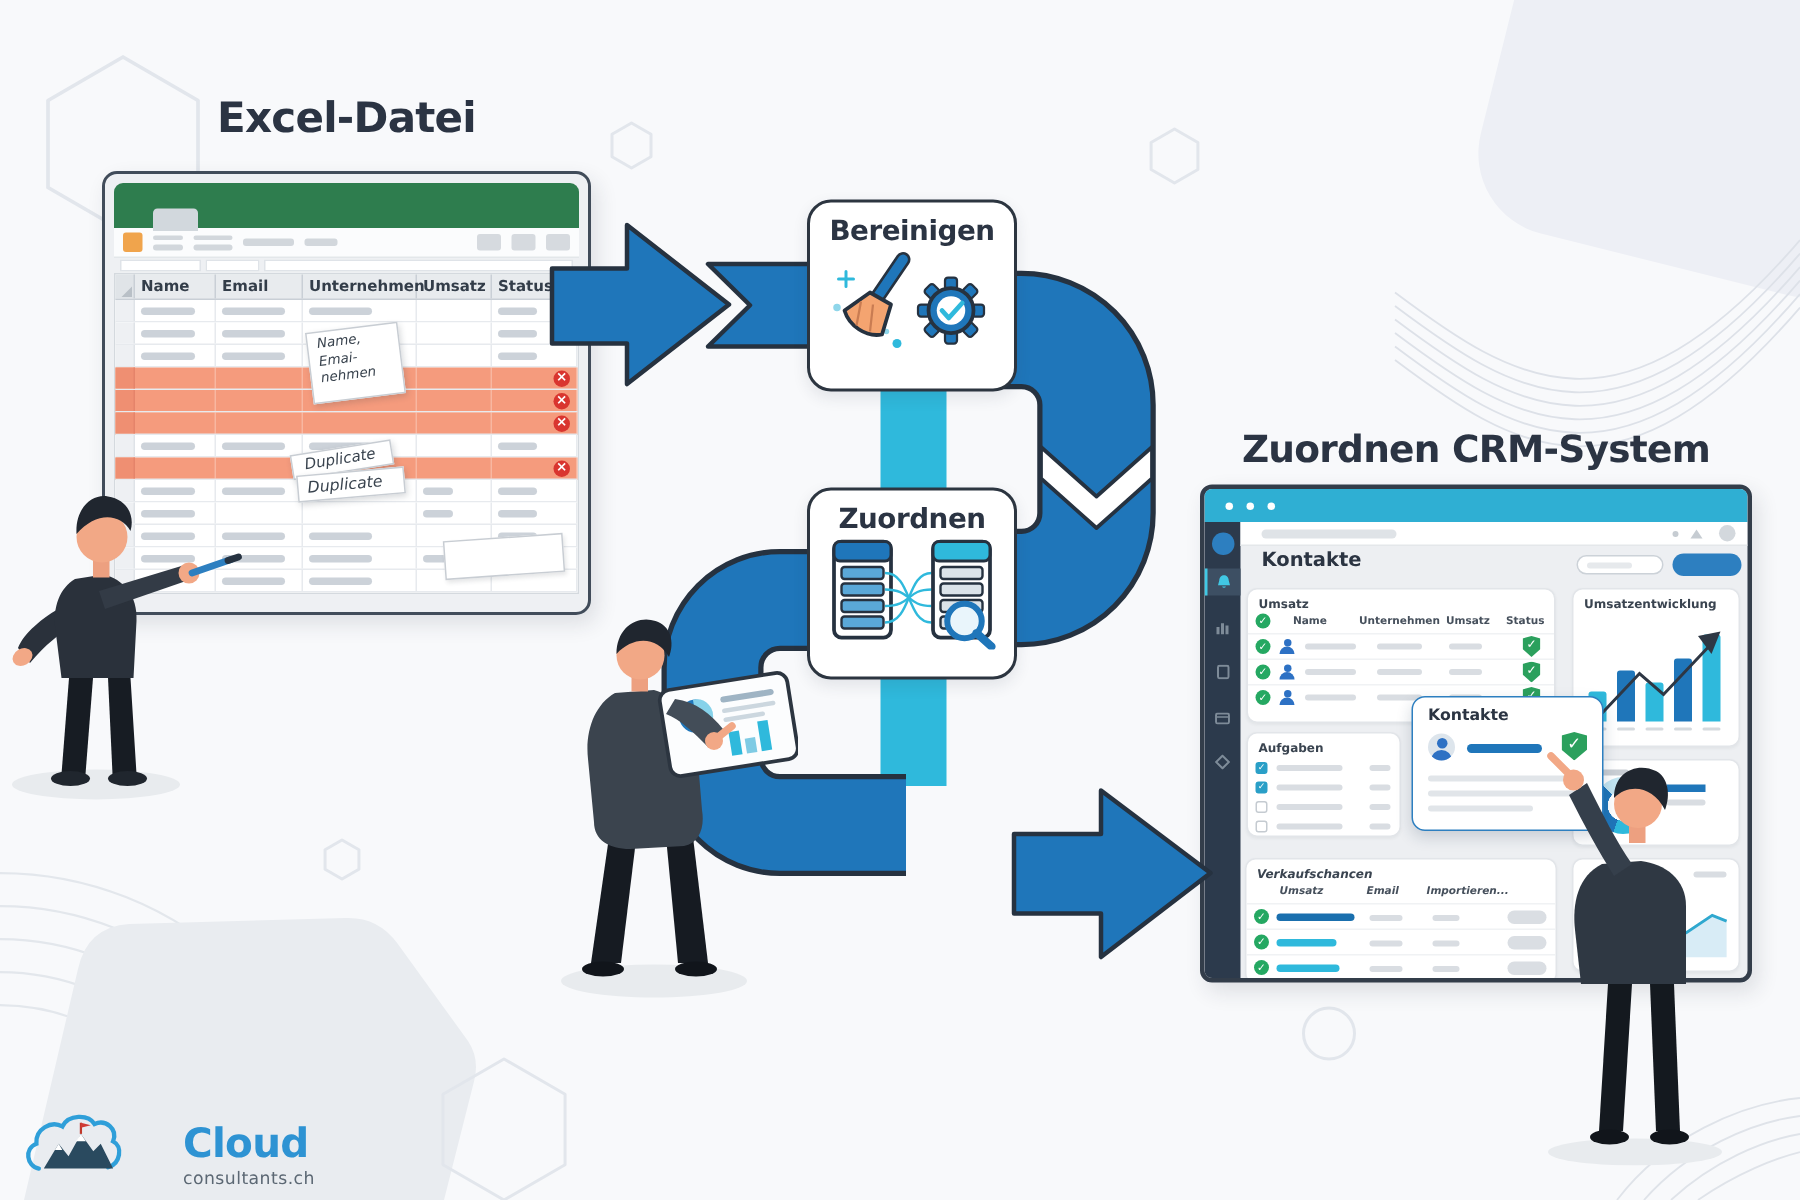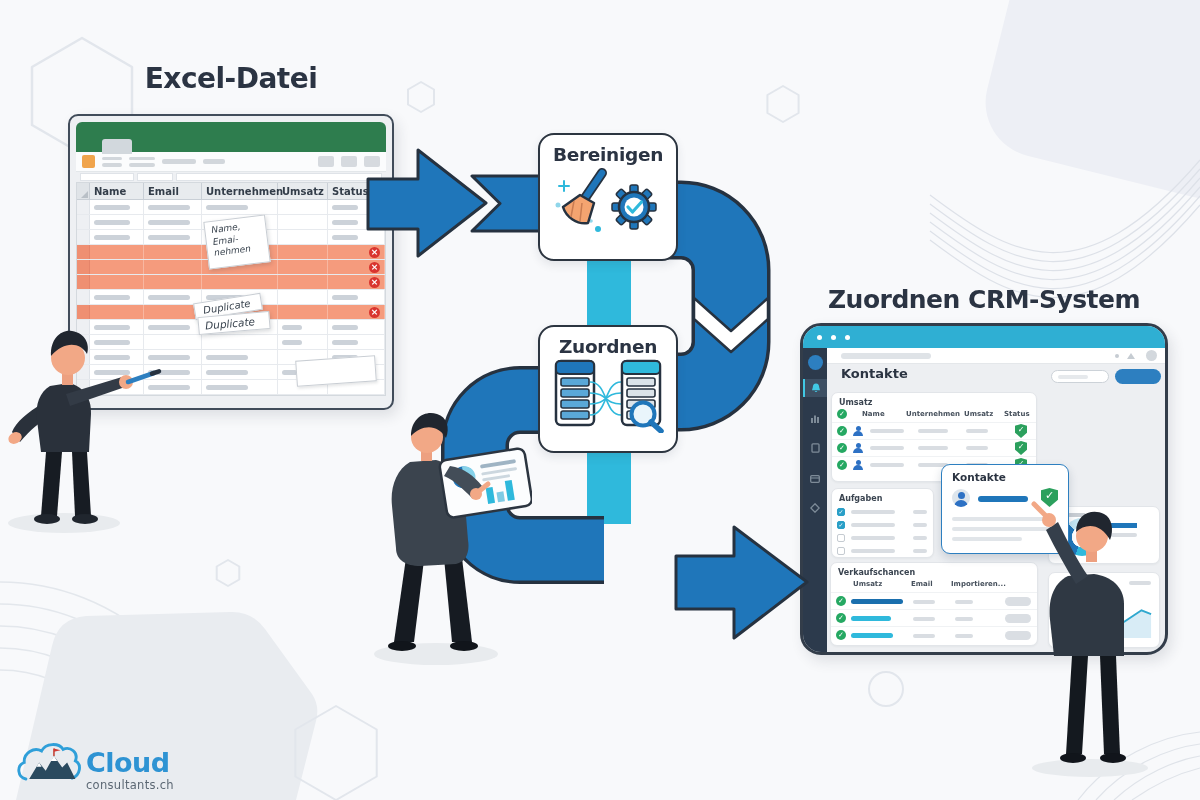--- a/index.html
+++ b/index.html
@@ -59,21 +59,21 @@
   .note-blank{ left:226px; top:242px; width:80px; height:26px; transform:rotate(-4deg); box-shadow:1px 2px 3px rgba(40,50,60,.12); }
 
   
   .step { position:absolute; left:538px; width:140px; background:#fff; border:2.5px solid #2c3540;
     border-radius:16px; z-index:4; text-align:center; box-shadow:0 4px 10px rgba(44,53,64,.10); }
   .s1{top:133px;height:128px}.s2{top:325px;height:128px}.s3{top:516px;height:124px}
   .step-title { margin-top:9px; font-size:18.5px; font-weight:800; color:#2b3443; letter-spacing:-0.3px; }
 
   
   .crm-window { position:absolute; left:800px; top:323px; width:368px; height:332px; z-index:2;
-    border:3px solid #333d4a; border-radius:21px; overflow:hidden; background:#edeff2;
+    border:3px solid #333d4a; border-radius:8px; overflow:hidden; background:#edeff2;
     box-shadow:4px 6px 14px rgba(30,40,60,.12); }
   .crm-titlebar { height:22px; background:#2fafd3; display:flex; align-items:center; gap:9px; padding-left:14px; }
   .dot { width:5px; height:5px; border-radius:50%; background:#fff; }
   .crm-body { position:relative; height:calc(100% - 22px); }
   .crm-sidebar { position:absolute; left:0; top:0; bottom:0; width:24px; background:#2c3a4c; display:flex; flex-direction:column; align-items:center; }
   .sb-logo { width:15px; height:15px; border-radius:50%; background:#2d7fc0; margin-top:7px; }
   .sb-active { width:100%; height:18px; background:#3d4f63; margin-top:9px; display:flex; align-items:center; justify-content:center; border-left:2px solid #41c8e4; }
   .sb-ic { margin-top:11px; opacity:.8; }
   .crm-main { position:absolute; left:24px; right:0; top:0; bottom:0; }
   .crm-topbar { position:absolute; top:0; left:0; right:0; height:16px; background:#fff; border-bottom:1px solid #e4e7ea; }
@@ -84,21 +84,21 @@
   .crm-heading { position:absolute; top:18px; left:14px; font-size:13px; font-weight:800; color:#2b3442; }
   .crm-search { position:absolute; top:22px; left:224px; width:58px; height:13px; border:1px solid #ccd2d8; border-radius:7px; background:#fff; }
   .crm-search::after { content:''; position:absolute; left:6px; top:4px; width:30px; height:4px; border-radius:2px; background:#e6e9ec; }
   .crm-btn { position:absolute; top:21px; left:288px; width:46px; height:15px; border-radius:8px; background:#2d7fc0; }
   .card { position:absolute; background:#fff; border:1px solid #e2e5e9; border-radius:7px; box-shadow:0 1px 2px rgba(40,50,60,.05); }
   .card-title { position:absolute; top:5px; left:7px; font-size:8px; font-weight:bold; color:#3a4450; }
   .card-umsatz { left:4px;  top:44px;  width:206px; height:90px; }
   .card-chart  { left:221px; top:44px; width:112px; height:106px; }
   .card-tasks  { left:4px;  top:140px; width:103px; height:70px; }
   .card-donut  { left:221px; top:158px; width:112px; height:58px; }
-  .card-deals  { left:3px;  top:214px; width:208px; height:84px; }
+  .card-deals  { left:3px;  top:224px; width:208px; height:84px;font-style:italic; }
   .card-area   { left:221px; top:224px; width:112px; height:76px; }
   .card-contact{ left:114px; top:116px; width:128px; height:90px; border:1.5px solid #2d7fc0; border-radius:9px;
     z-index:5; box-shadow:0 4px 10px rgba(30,50,80,.18); background:#fff; position:absolute; }
   .gcheck { width:10px; height:10px; border-radius:50%; background:#25a862; color:#fff; font-size:7px; line-height:10px; text-align:center; font-weight:bold; }
   .shield { width:12px; height:14px; background:#2ba05d; color:#fff; font-size:8px; line-height:12px; text-align:center; font-weight:bold;
     clip-path:polygon(50% 0,100% 12%,100% 62%,50% 100%,0 62%,0 12%); }
   .shield.big { width:17px; height:19px; font-size:11px; line-height:16px; }
   .pico { width:10px; height:10px; position:relative; }
   .pico::before { content:''; position:absolute; left:2.5px; top:0; width:5px; height:5px; border-radius:50%; background:#2d71c4; }
   .pico::after  { content:''; position:absolute; left:0; bottom:0; width:10px; height:5px; border-radius:5px 5px 0 0; background:#2d71c4; }
@@ -149,21 +149,21 @@
   .cc-l{position:absolute;left:10px;height:4px;border-radius:2px;background:#e1e5e9}
   .cc-l1{top:52px;width:104px}.cc-l2{top:62px;width:104px}.cc-l3{top:72px;width:70px}
 
   
   .person { position:absolute; z-index:6; }
   #person-left  { left:2px;    top:292px; }
   #person-mid   { left:372px;  top:400px; }
   #person-right { left:1018px; top:492px; }
 
   
-  .logo { position:absolute; left:16px; top:736px; display:flex; z-index:2; }
+  .logo { position:absolute; left:16px; top:736px; display:flex; z-index:2;gap:36px; }
   .logo-text { margin-left:4px; margin-top:13px; }
   .logo-name { font-size:27px; font-weight:800; color:#2e93d3; line-height:1; letter-spacing:-0.5px; }
   .logo-sub { font-size:11.5px; color:#5c6874; margin-top:2px; letter-spacing:0.3px; }
 </style>
 </head>
 <body>
 
 <div class="canvas">
 
   <svg id="bg" class="layer" width="1200" height="800">
@@ -595,20 +595,41 @@
                 <div class="gcheck">✓</div>
                 <div class="pico"></div>
                 <div class="gb b1"></div>
                 <div class="gb b2"></div>
                 <div class="gb b3"></div>
                 <div class="shield">✓</div>
               </div>
             </div>
         </div>
 
+        <div class="card card-chart">
+          <div class="card-title">Umsatzentwicklung</div>
+          <div class="bars-wrap">
+              <div class="vbar" style="height: 20px; background: rgb(47, 185, 220);"></div>
+              <div class="vbar" style="height: 34px; background: rgb(31, 118, 186);"></div>
+              <div class="vbar" style="height: 26px; background: rgb(47, 185, 220);"></div>
+              <div class="vbar" style="height: 42px; background: rgb(31, 118, 186);"></div>
+              <div class="vbar" style="height: 58px; background: rgb(47, 185, 220);"></div>
+            </div>
+          <div class="ticks-wrap">
+              <div class="tick"></div>
+              <div class="tick"></div>
+              <div class="tick"></div>
+              <div class="tick"></div>
+              <div class="tick"></div>
+            </div>
+          <svg style="position:absolute;left:2px;top:12px" width="108" height="88" viewBox="0 0 108 88">
+            <path d="M8,80 L42,44 L58,58 L92,22" stroke="#2e3744" stroke-width="2" fill="none"></path>
+            <path d="M96,16 L81,19 L90,31 Z" fill="#2e3744"></path>
+          </svg>
+        </div>
 
         <div class="card card-tasks">
           <div class="card-title">Aufgaben</div>
           <div class="t-rows">
               <div class="t-row">
                 <div class="cb on">✓</div>
                 <div class="gb tb2"></div>
                 <div class="gb ts"></div>
               </div>
               <div class="t-row">

